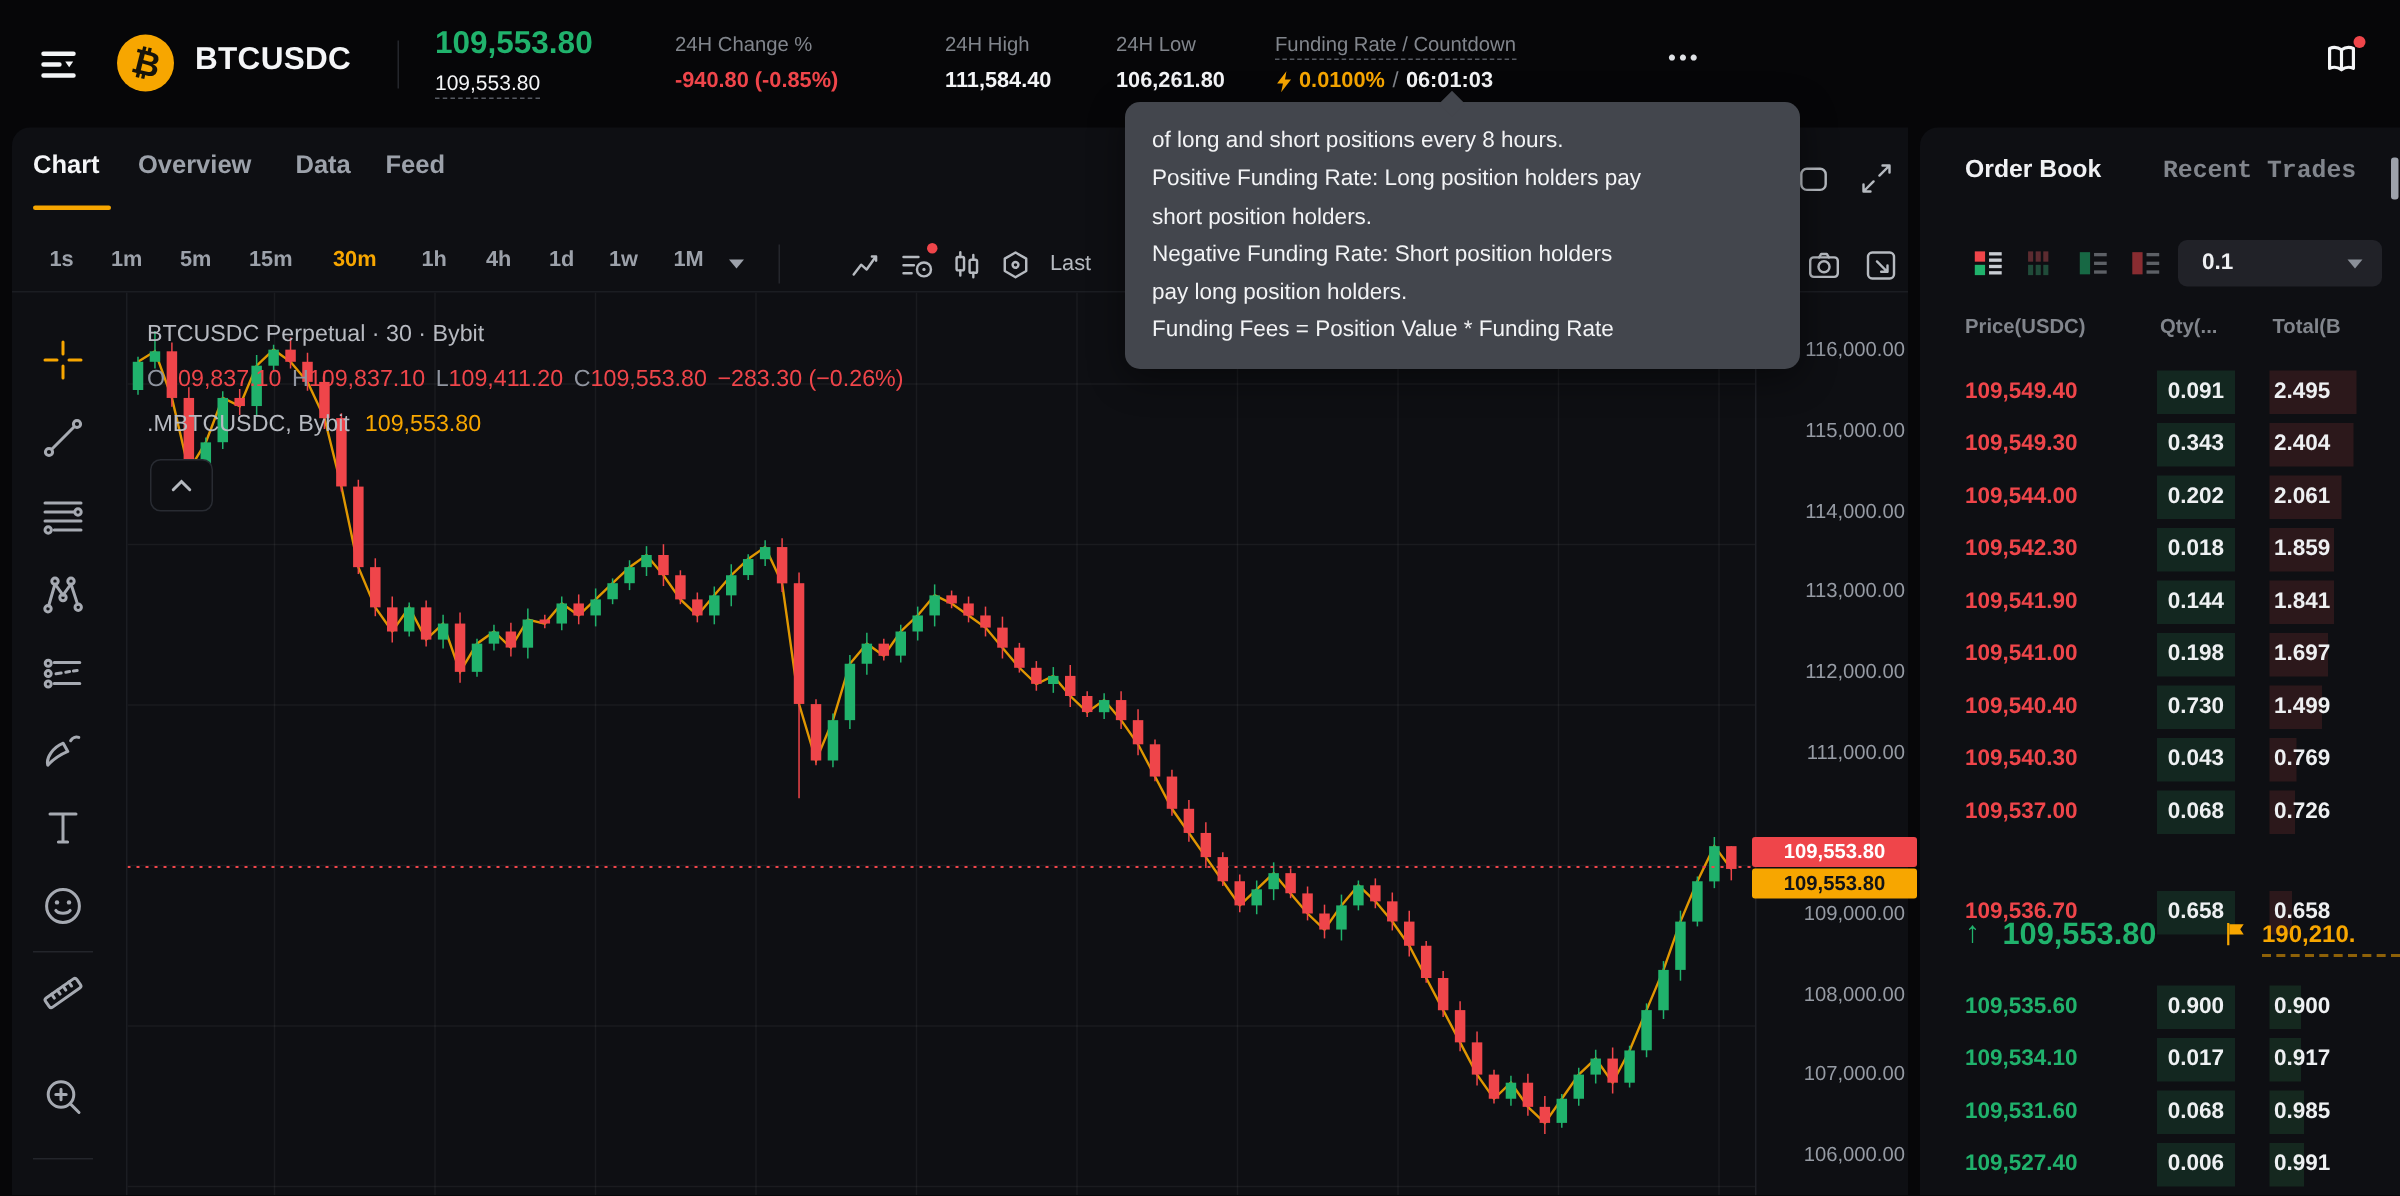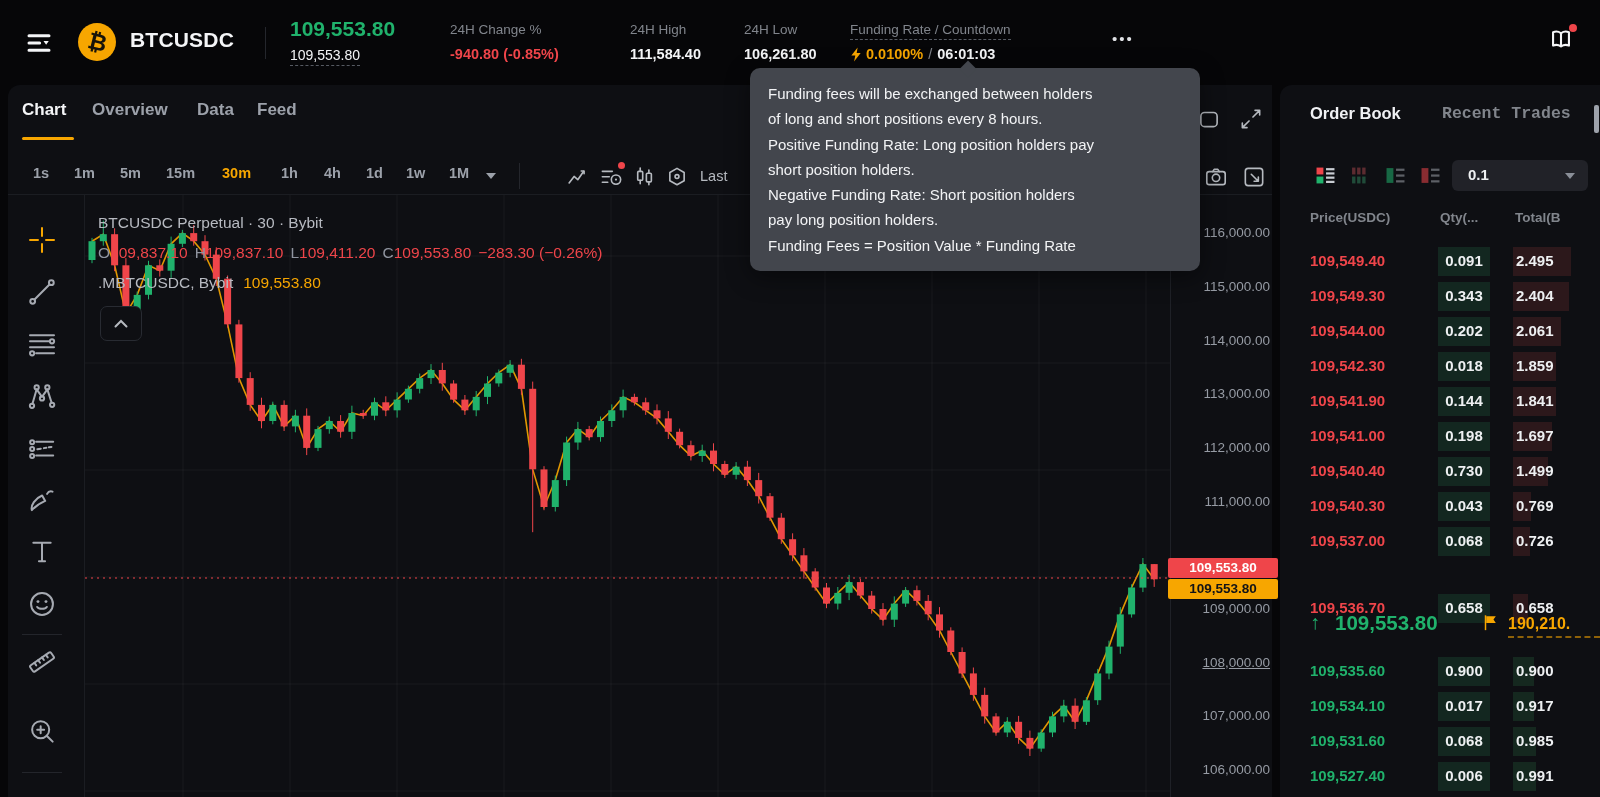--- a/index.html
+++ b/index.html
@@ -488,42 +488,41 @@
     </svg>
   <div class="axis-border"></div>
   <div id="y-axis">
       <div class="y-label" style="left: 1180px; top: 225.1px;">116,000.00</div>
       <div class="y-label" style="left: 1180px; top: 278.8px;">115,000.00</div>
       <div class="y-label" style="left: 1180px; top: 332.5px;">114,000.00</div>
       <div class="y-label" style="left: 1180px; top: 386.2px;">113,000.00</div>
       <div class="y-label" style="left: 1180px; top: 439.9px;">112,000.00</div>
       <div class="y-label" style="left: 1180px; top: 493.6px;">111,000.00</div>
       <div class="y-label" style="left: 1180px; top: 601px;">109,000.00</div>
-      <div class="y-label" style="left: 1180px; top: 654.7px; text-decoration: underline;">108,000.00</div>
+      <div class="y-label" style="left: 1180px; top: 654.7px;">108,000.00</div>
       <div class="y-label" style="left: 1180px; top: 708.4px;">107,000.00</div>
       <div class="y-label" style="left: 1180px; top: 762.1px;">106,000.00</div>
     </div>
   <div class="price-tag last" style="top:558px">109,553.80</div>
   <div class="price-tag mark" style="top:579px">109,553.80</div>
 
   <div class="legend1">BTCUSDC Perpetual · 30 · Bybit</div>
   <div class="legend2" id="ohlc-line"><span class="k">O</span><span class="v">109,837.10</span><span class="k">H</span><span class="v">109,837.10</span><span class="k">L</span><span class="v">109,411.20</span><span class="k">C</span><span class="v">109,553.80</span><span class="chg">−283.30 (−0.26%)</span></div>
   <div class="legend3">
     <span>.MBTCUSDC, Bybit</span><span class="idxv">109,553.80</span>
   </div>
   <div class="collapse-btn">
     <svg width="14" height="9" viewBox="0 0 14 9" fill="none" stroke="currentColor" stroke-width="2" stroke-linecap="round">
         <path d="M1.5 7.5L7 2l5.5 5.5"></path>
       </svg>
   </div>
 
   <div class="tooltip">
     <div class="arrow"></div>
     <div id="tooltip-lines">
-        <div class="tl">Funding fees will be exchanged between holders</div>
         <div class="tl">of long and short positions every 8 hours.</div>
         <div class="tl">Positive Funding Rate: Long position holders pay</div>
         <div class="tl">short position holders.</div>
         <div class="tl">Negative Funding Rate: Short position holders</div>
         <div class="tl">pay long position holders.</div>
         <div class="tl">Funding Fees = Position Value * Funding Rate</div>
       </div>
   </div>
 
   <div class="ob-tab active" style="left:1310px">Order Book</div>

